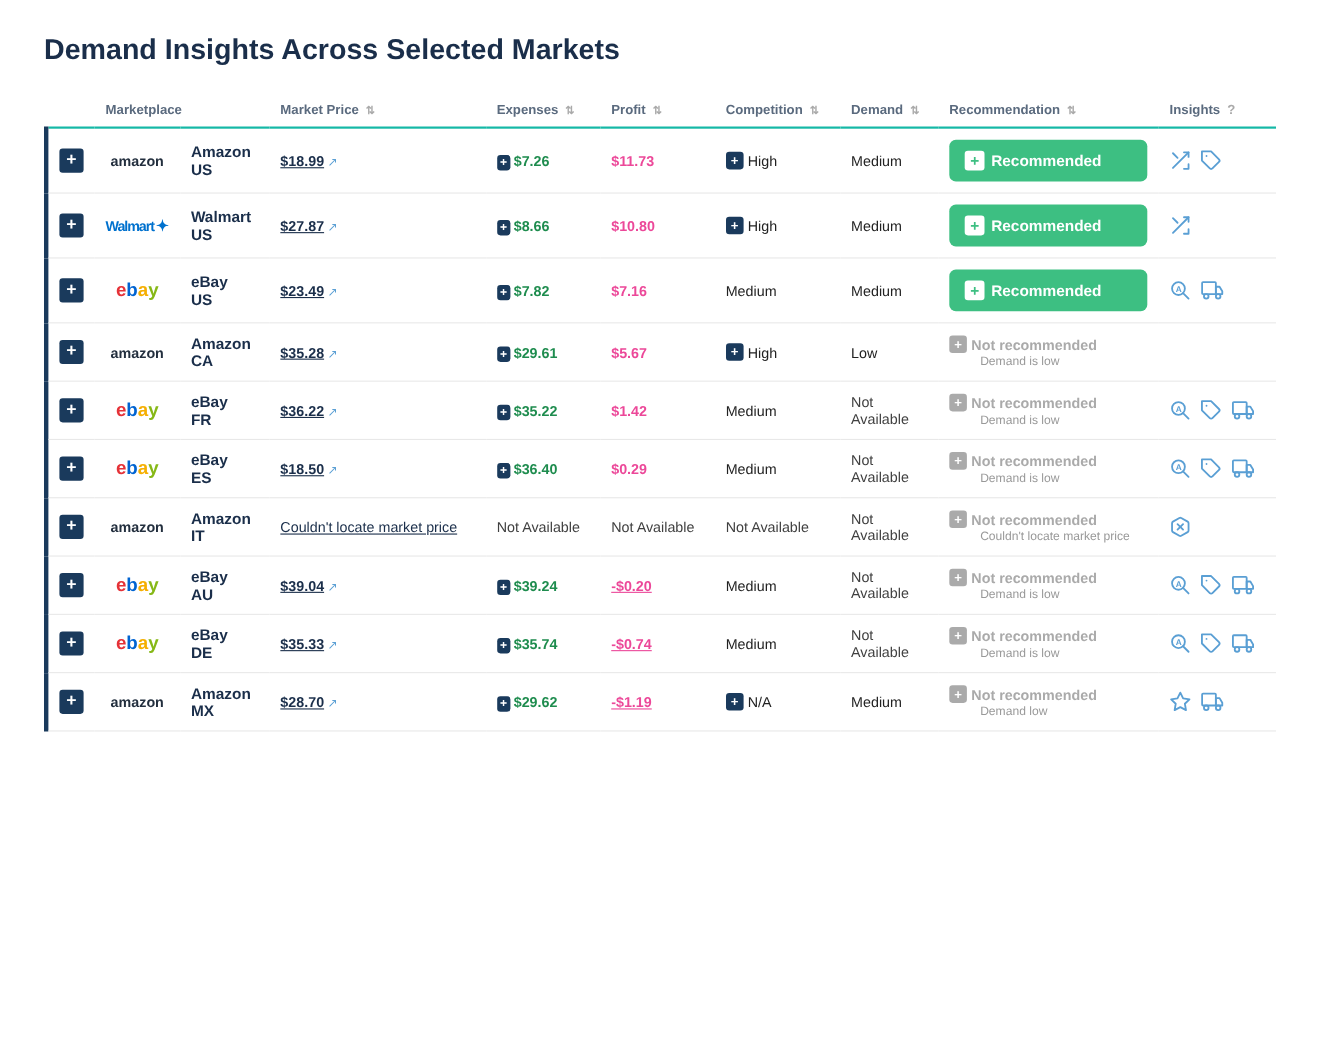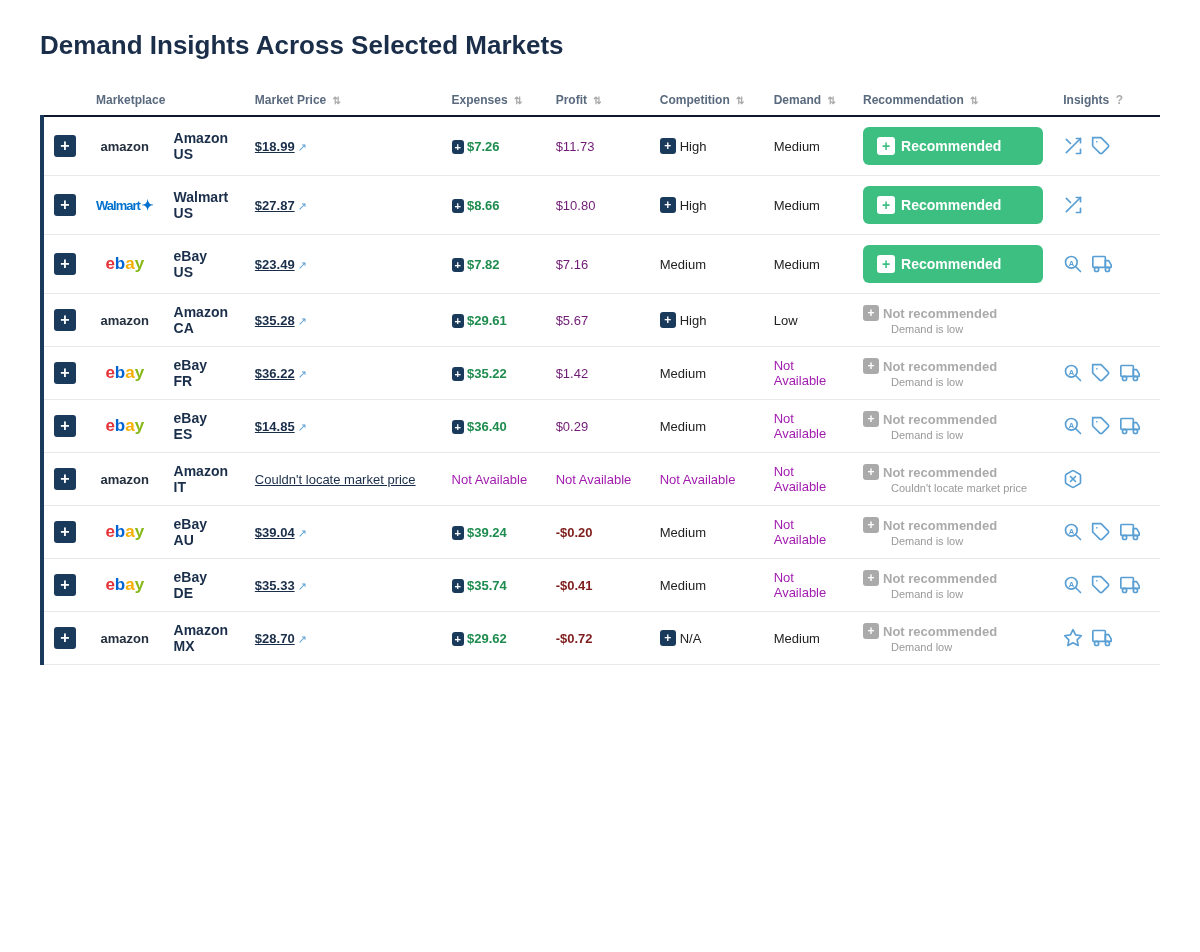--- a/index.html
+++ b/index.html
@@ -4,21 +4,21 @@
   <style>
     * { box-sizing: border-box; margin: 0; padding: 0; }
     body { font-family: 'Segoe UI', Arial, sans-serif; background: #fff; color: #222; padding: 30px 40px; }
     h1 { font-size: 26px; font-weight: 600; color: #1a2e4a; margin-bottom: 24px; }
     table { width: 100%; border-collapse: collapse; font-size: 13px; }
     thead th {
       color: #5a6a7e;
       font-weight: 600;
       font-size: 12px;
       padding: 8px 10px;
-      border-bottom: 2px solid #0f172a;
+      border-bottom: 2px solid #14b8a6;
       text-align: left;
       white-space: nowrap;
     }
     tbody tr { border-bottom: 1px solid #e8e8e8; }
     tbody td { padding: 10px 10px; vertical-align: middle; }
     .row-expand { width: 36px; text-align: center; }
     .expand-btn {
       width: 22px; height: 22px;
       background: #1a3a5c;
       color: #fff;
@@ -34,25 +34,25 @@
     .logo-amazon { font-weight: bold; font-size: 13px; color: #ff9900; }
     .logo-amazon span { color: #232f3e; }
     .logo-walmart { color: #0071ce; font-weight: bold; font-size: 11px; display: flex; align-items: center; gap: 2px; }
     .ebay-e { color: #e53238; }
     .ebay-b { color: #0064d2; }
     .ebay-a { color: #f5af02; }
     .ebay-y { color: #86b817; }
     .marketplace-name { font-weight: 700; font-size: 14px; color: #1a2e4a; }
     .price-link { color: #1a2e4a; text-decoration: underline; font-weight: 600; text-align: right; }
     .ext-link { color: #5a9fd4; font-size: 11px; margin-left: 3px; }
-    .not-available { color: #a21caf; font-style: normal; }
+    .not-available { color: #404040; font-style: normal; }
     .couldnt-locate { color: #1a2e4a; text-decoration: underline; cursor: pointer; font-size: 13px; }
     .expense-green { color: #1e8c4e; font-weight: 600; margin-top: 24px; }
-    .profit-green { color: #701a75; font-weight: 400; }
-    .profit-red { color: #7f1d1d; font-weight: 600; }
+    .profit-green { color: #ec4899; font-weight: 700; }
+    .profit-red { color: #ec4899; font-weight: 600; text-decoration: underline; }
     .competition-badge {
       display: inline-flex; align-items: center; gap: 4px;
       font-weight: 500;
     }
     .badge-plus {
       display: inline-flex; align-items: center; justify-content: center;
       width: 16px; height: 16px;
       background: #1a3a5c;
       color: #fff;
       border-radius: 3px;
@@ -303,21 +303,21 @@
             </span>
           </div>
         </td>
       </tr>
       <tr style="border-left: 4px solid rgb(26, 58, 92);">
         <td class="row-expand"><button class="expand-btn">+</button></td>
         <td class="logo-cell">
           <div style="font-size:17px;font-weight:900;"><span class="ebay-e">e</span><span class="ebay-b">b</span><span class="ebay-a">a</span><span class="ebay-y">y</span></div>
         </td>
         <td><span class="marketplace-name">eBay<br>ES</span></td>
-        <td><span class="price-link">$14.85</span><span class="ext-link">↗</span></td>
+        <td><span class="price-link">$18.50</span><span class="ext-link">↗</span></td>
         <td><span class="expense-green"><span style="background:#1a3a5c;color:#fff;border-radius:3px;padding:1px 3px;font-size:11px;font-weight:bold;margin-right:3px;">+</span>$36.40</span></td>
         <td><span class="profit-green">$0.29</span></td>
         <td><span>Medium</span></td>
         <td><span class="not-available">Not<br>Available</span></td>
         <td>
       <div class="rec-cell-notrecommended">
         <div class="rec-title">
           <span class="rec-plus-gray">+</span>
           <span>Not recommended</span>
         </div>
@@ -429,21 +429,21 @@
         </td>
       </tr>
       <tr style="border-left: 4px solid rgb(26, 58, 92);">
         <td class="row-expand"><button class="expand-btn">+</button></td>
         <td class="logo-cell">
           <div style="font-size:17px;font-weight:900;"><span class="ebay-e">e</span><span class="ebay-b">b</span><span class="ebay-a">a</span><span class="ebay-y">y</span></div>
         </td>
         <td><span class="marketplace-name">eBay<br>DE</span></td>
         <td><span class="price-link">$35.33</span><span class="ext-link">↗</span></td>
         <td><span class="expense-green"><span style="background:#1a3a5c;color:#fff;border-radius:3px;padding:1px 3px;font-size:11px;font-weight:bold;margin-right:3px;">+</span>$35.74</span></td>
-        <td><span class="profit-red">-$0.41</span></td>
+        <td><span class="profit-red">-$0.74</span></td>
         <td><span>Medium</span></td>
         <td><span class="not-available">Not<br>Available</span></td>
         <td>
       <div class="rec-cell-notrecommended">
         <div class="rec-title">
           <span class="rec-plus-gray">+</span>
           <span>Not recommended</span>
         </div>
         <div class="rec-reason">Demand is low</div>
       </div>
@@ -475,21 +475,21 @@
         </td>
       </tr>
       <tr style="border-left: 4px solid rgb(26, 58, 92);">
         <td class="row-expand"><button class="expand-btn">+</button></td>
         <td class="logo-cell">
           <div class="logo-amazon"><span>amazon</span></div>
         </td>
         <td><span class="marketplace-name">Amazon<br>MX</span></td>
         <td><span class="price-link">$28.70</span><span class="ext-link">↗</span></td>
         <td><span class="expense-green"><span style="background:#1a3a5c;color:#fff;border-radius:3px;padding:1px 3px;font-size:11px;font-weight:bold;margin-right:3px;">+</span>$29.62</span></td>
-        <td><span class="profit-red">-$0.72</span></td>
+        <td><span class="profit-red">-$1.19</span></td>
         <td><span class="competition-badge"><span class="badge-plus">+</span> N/A</span></td>
         <td><span>Medium</span></td>
         <td>
       <div class="rec-cell-notrecommended">
         <div class="rec-title">
           <span class="rec-plus-gray">+</span>
           <span>Not recommended</span>
         </div>
         <div class="rec-reason">Demand low</div>
       </div>

